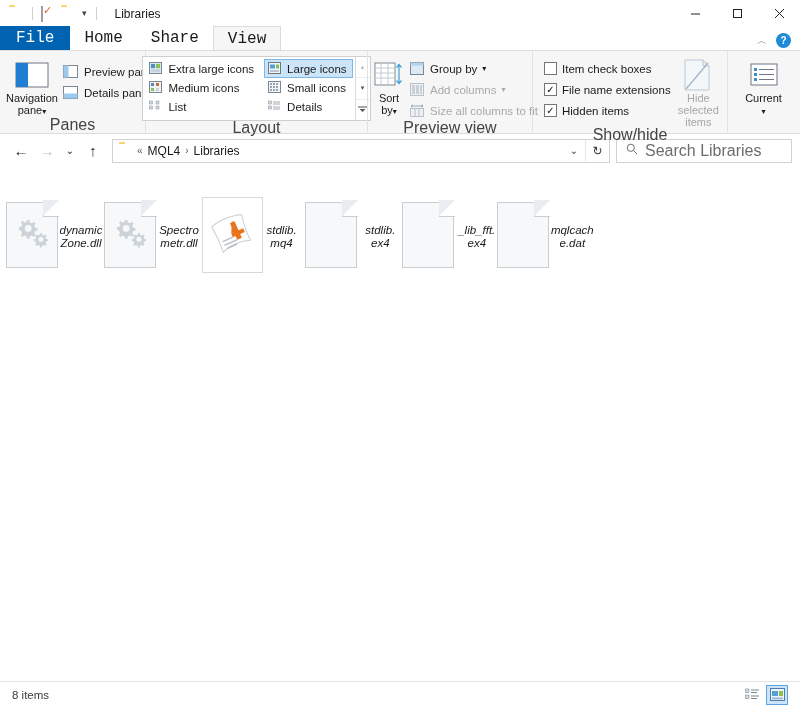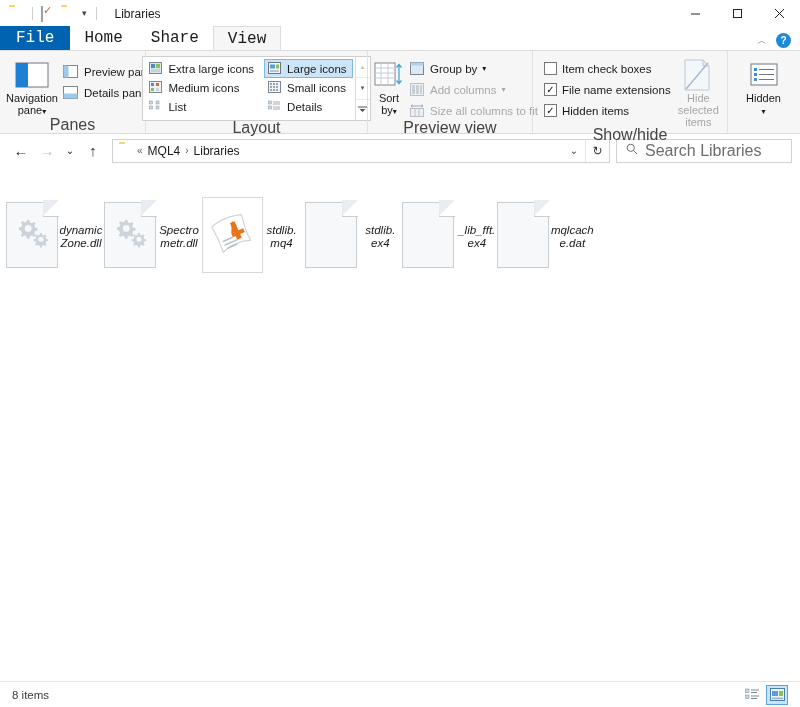--- a/index.html
+++ b/index.html
@@ -406,21 +406,21 @@
                   <rect x="5" y="16" width="3" height="3"></rect>
                 </g>
               <g stroke="#6f7782" stroke-width="1">
                   <line x1="10" y1="7.5" x2="25" y2="7.5"></line>
                   <line x1="10" y1="12.5" x2="25" y2="12.5"></line>
                   <line x1="10" y1="17.5" x2="25" y2="17.5"></line>
                 </g>
             </svg>
           </span>
           <span class="lbl">
-            <span>Hidden</span><br>
+            <span>Current</span><br>
             <span class="caret-sm">▾</span>
           </span>
         </div>
       </div>
       <div class="rgroup-label"></div>
     </div>
   </div>
 
   <div class="addrbar">
     <div class="navbtn">←</div>

